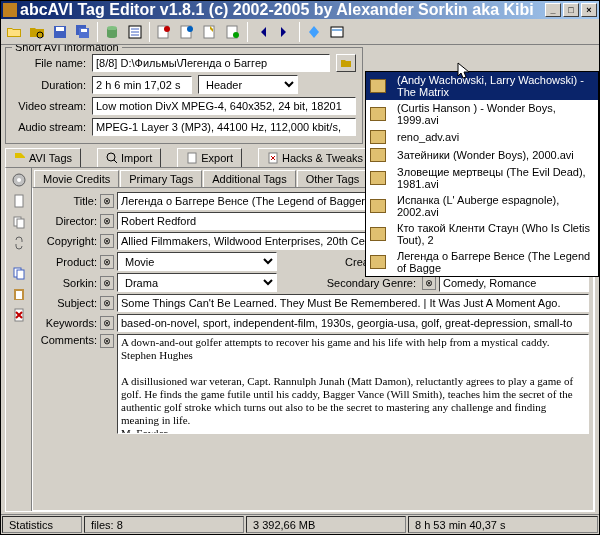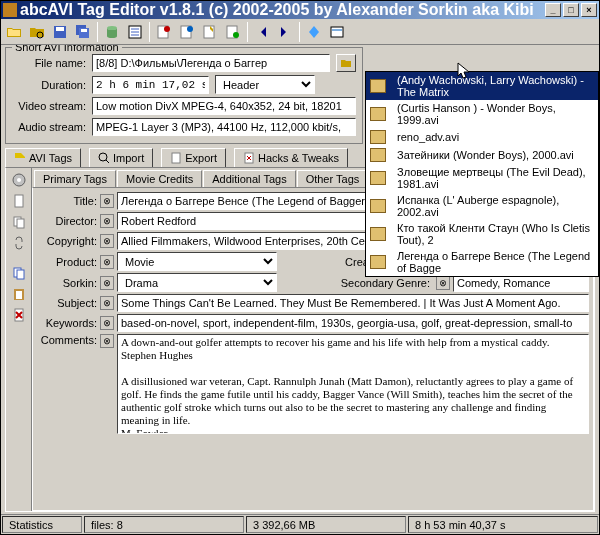--- a/index.html
+++ b/index.html
@@ -19,21 +19,21 @@
 input[type=text],.field{border:1px solid #808080;border-top-color:#404040;border-left-color:#404040;border-right-color:#fff;border-bottom-color:#fff;background:#fff;height:18px;padding:1px 3px;font-size:11px;width:100%}
 select.field{height:19px;appearance:auto}
 .sbtn{width:20px;height:18px;border:1px solid #fff;border-right-color:#404040;border-bottom-color:#404040;background:#d4d0c8;display:flex;align-items:center;justify-content:center;flex-shrink:0}
 .dropdown{position:absolute;right:0;top:26px;width:234px;background:#fff;border:1px solid #000;z-index:20}
 .drop-item{display:flex;align-items:center;padding:2px 4px;gap:11px}
 .drop-item.sel{background:#0a246a;color:#fff}
 .drop-item.sel span{color:#fff}
 .dico{width:16px;height:14px;background:#e0c070;border:1px solid #806020;flex-shrink:0}
 .body{position:relative;flex:1;display:flex;flex-direction:column;overflow:hidden}
 .main-tabs{display:flex;padding:2px 4px 0;gap:0}
-.mtab{border:1px solid #fff;border-right-color:#404040;border-bottom:none;background:#d4d0c8;padding:3px 8px;display:flex;align-items:center;gap:3px;margin-right:8px}
+.mtab{border:1px solid #fff;border-right-color:#404040;border-bottom:none;background:#d4d0c8;padding:3px 8px;display:flex;align-items:center;gap:3px;margin-right:16px}
 .mtab.act{border-bottom:1px solid #d4d0c8;margin-bottom:-1px}
 .mtab svg{width:12px;height:12px}
 .sub-area{flex:1;border:1px solid #fff;border-top-color:#808080;margin:0 4px 2px;display:flex}
 .side{width:26px;border-right:1px solid #808080;display:flex;flex-direction:column;gap:3px;padding:3px;align-items:center}
 .sidb{width:18px;height:18px;display:flex;align-items:center;justify-content:center}
 .sidb svg{width:14px;height:14px}
 .content{flex:1;display:flex;flex-direction:column}
 .sub-tabs{display:flex;padding:2px 2px 0}
 .stab{border:1px solid #fff;border-right-color:#808080;border-bottom:none;padding:2px 8px;margin-right:1px}
 .stab.act{background:#d4d0c8}
@@ -157,21 +157,21 @@
       <div class="lbl">File name:</div>
       <input class="field" value="[8/8] D:\Фильмы\Легенда о Баггер" style="">
       <div class="sbtn">
           <svg width="12" height="12" viewBox="0 0 12 12">
             <path fill="#c8a000" d="M1 3h4l1 1h5v6H1z"></path>
           </svg>
         </div>
     </div>
     <div class="row">
       <div class="lbl">Duration:</div>
-      <input class="field" style="width: 117px; flex: 0 0 auto; font-family: Liberation Mono, monospace;" value="2 h 6 min 17,02 s">
+      <input class="field" style="width: 100px; flex: 0 0 auto;" value="2 h 6 min 17,02 s">
       <select class="field" style="width:100px;flex:none"><option>Header</option></select>
     </div>
     <div class="row">
       <div class="lbl">Video stream:</div>
       <input class="field" value="Low motion DivX MPEG-4, 640x352, 24 bit, 18201" style="">
     </div>
     <div class="row">
       <div class="lbl">Audio stream:</div>
       <input class="field" value="MPEG-1 Layer 3 (MP3), 44100 Hz, 112,000 kbit/s," style="">
     </div>
@@ -280,22 +280,22 @@
         </div>
       <div class="sidb">
           <svg viewBox="0 0 14 14">
             <rect x="3" y="1" width="8" height="12" fill="#fff" stroke="#808080"></rect>
             <path stroke="#c00000" stroke-width="2" d="M4 4l6 6M10 4l-6 6"></path>
           </svg>
         </div>
     </div>
     <div class="content">
       <div class="sub-tabs">
+        <div class="stab">Movie Credits</div>
         <div class="stab act">Primary Tags</div>
-        <div class="stab">Movie Credits</div>
         <div class="stab">Additional Tags</div>
         <div class="stab">Other Tags</div>
       </div>
       <div class="tag-area">
         <div class="trow">
             <div class="tlbl">Title:</div>
             <div class="xbtn">⊗</div>
             <input class="field" value="Легенда о Баггере Венсе (The Legend of Bagger Vance)" style="">
           </div>
         <div class="trow">
@@ -315,21 +315,21 @@
           <div style="flex:1;text-align:right;padding-right:3px">Creation Date:</div>
             <div class="xbtn">⊗</div>
           <input class="field" style="width: 150px; flex: 0 0 auto;" value="29 October 2000">
         </div>
         <div class="trow">
           <div class="tlbl">Sorkin:</div>
             <div class="xbtn">⊗</div>
           <select class="field" style="width:160px;flex:none"><option>Drama</option></select>
           <div style="flex:1;text-align:right;padding-right:3px">Secondary Genre:</div>
             <div class="xbtn">⊗</div>
-          <input class="field" style="width: 136px; flex: 0 0 auto;" value="Comedy, Romance">
+          <input class="field" style="width: 150px; flex: 0 0 auto;" value="Comedy, Romance">
         </div>
         <div class="trow">
             <div class="tlbl">Subject:</div>
             <div class="xbtn">⊗</div>
             <input class="field" value="Some Things Can't Be Learned. They Must Be Remembered. | It Was Just A Moment Ago." style="">
           </div>
         <div class="trow">
             <div class="tlbl">Keywords:</div>
             <div class="xbtn">⊗</div>
             <input class="field" value="based-on-novel, sport, independent-film, 1930s, georgia-usa, golf, great-depression, small-to" style="">

